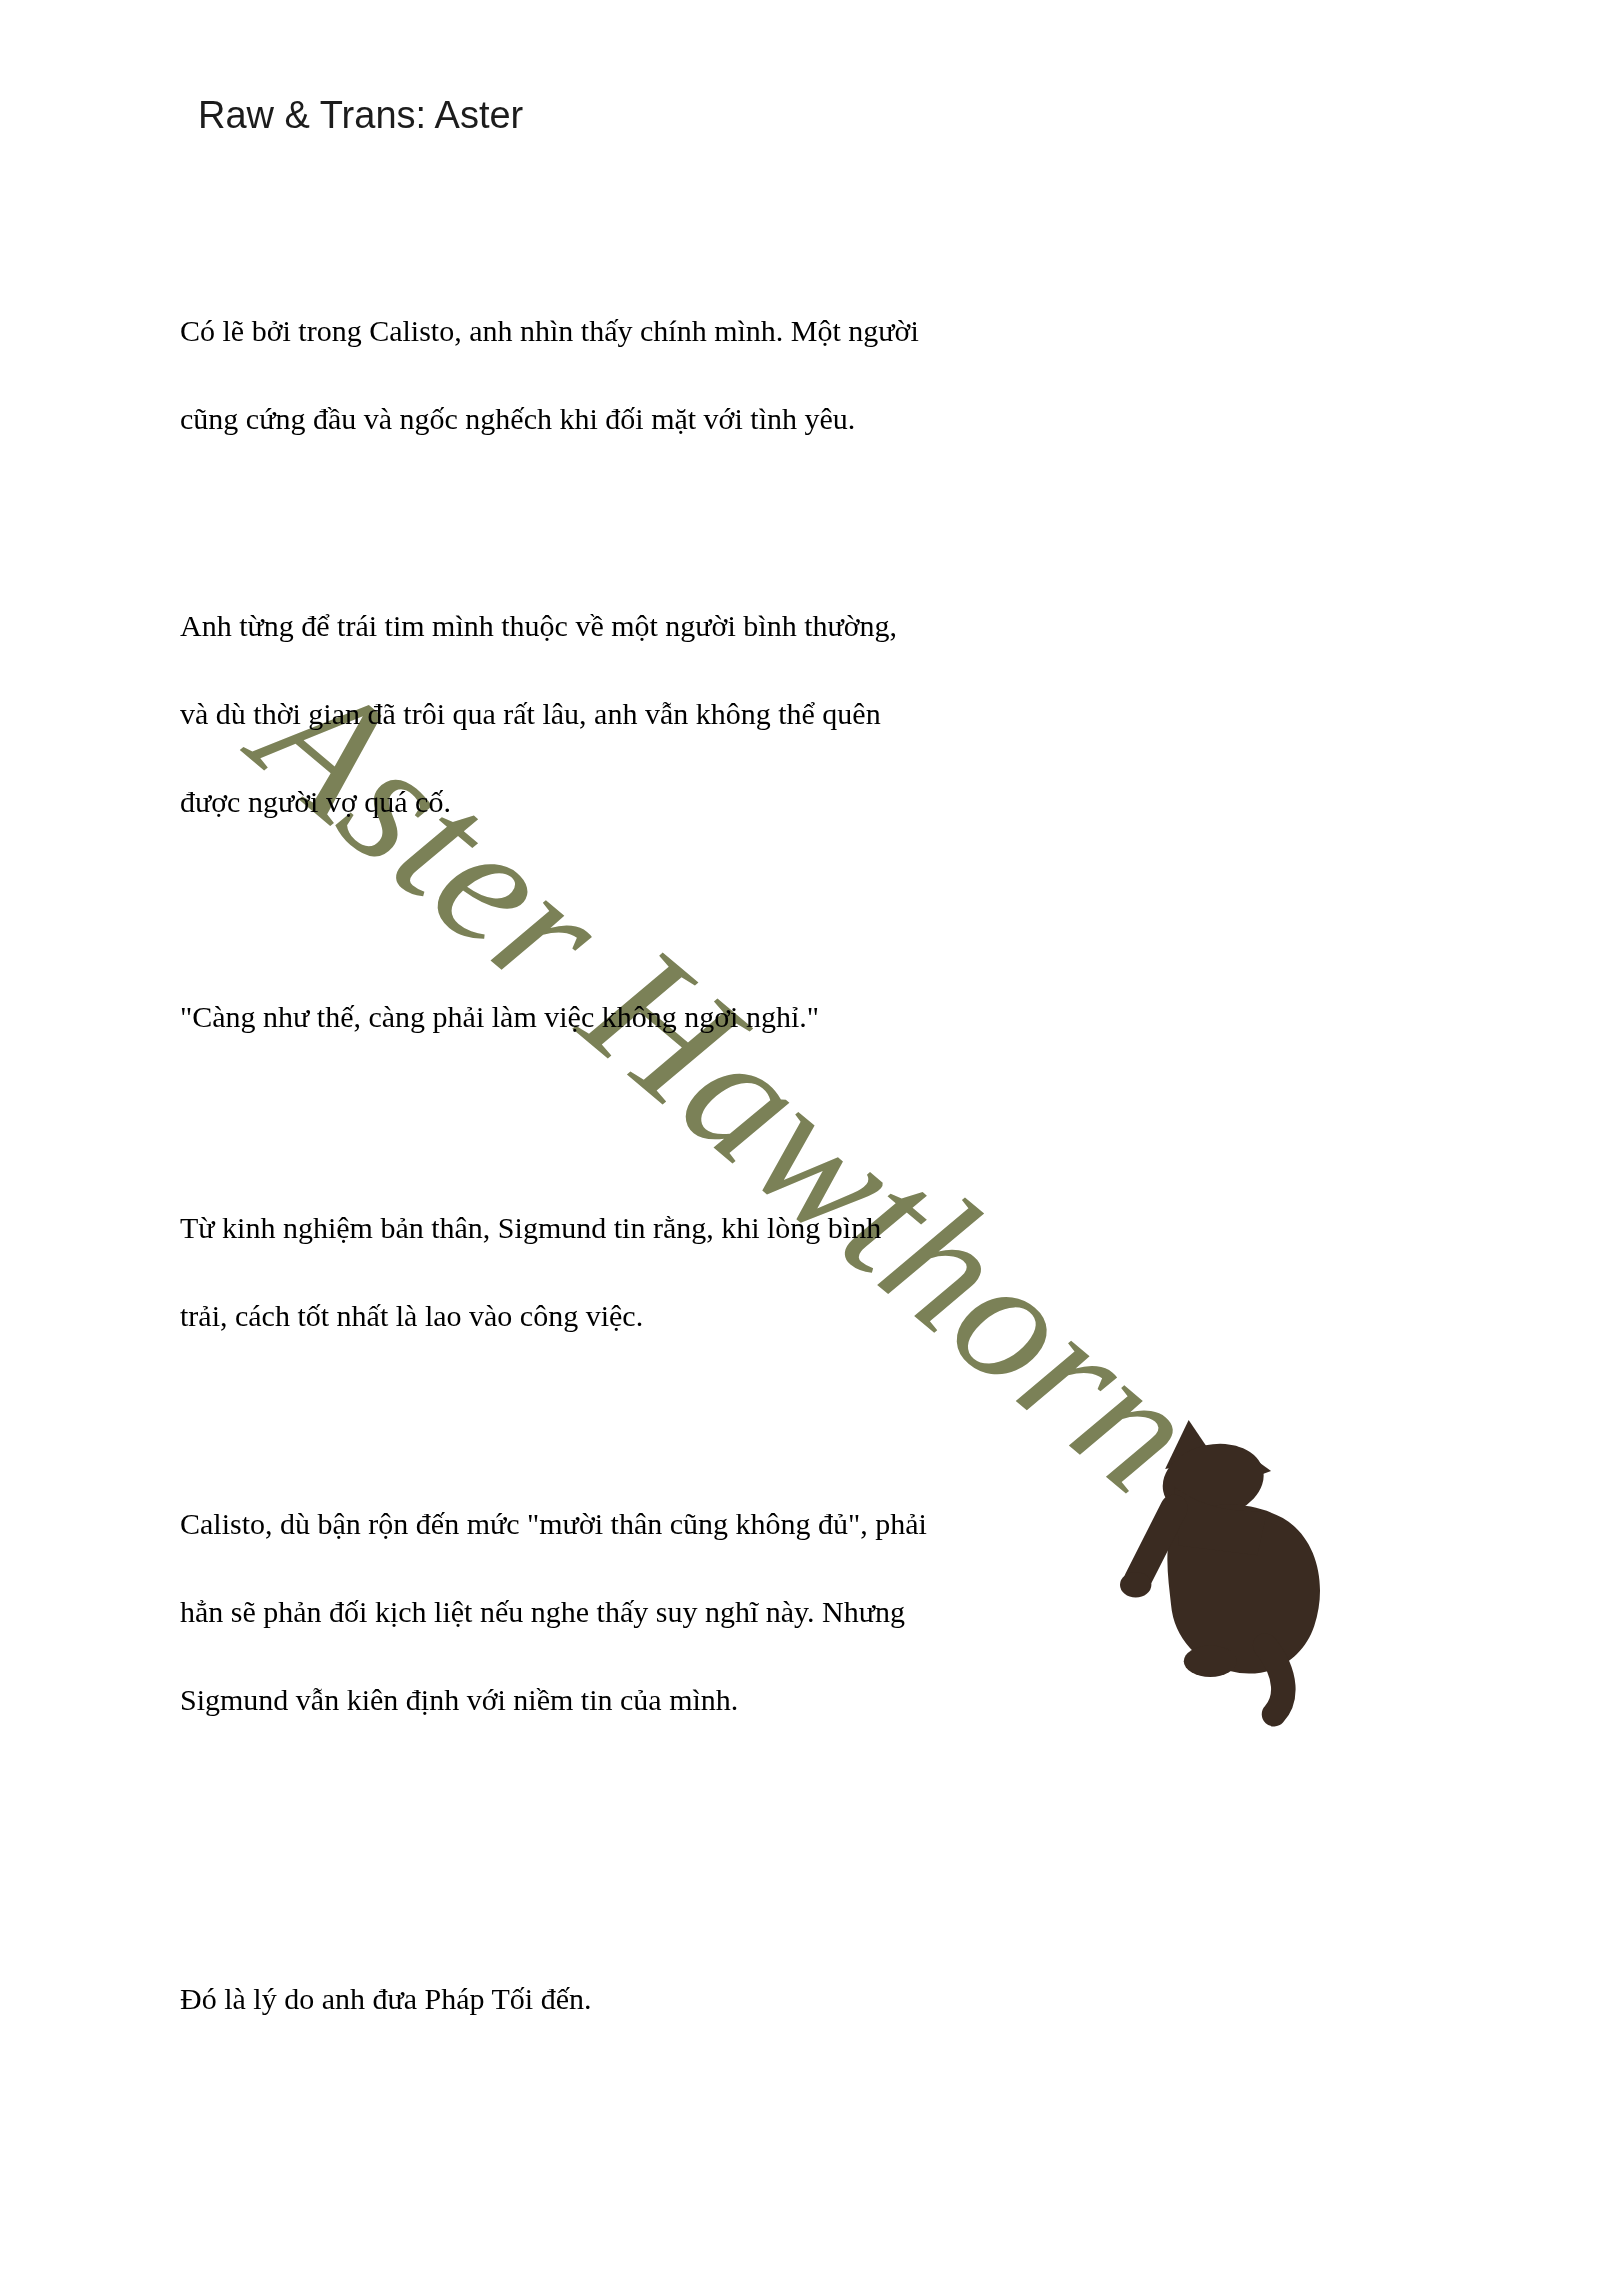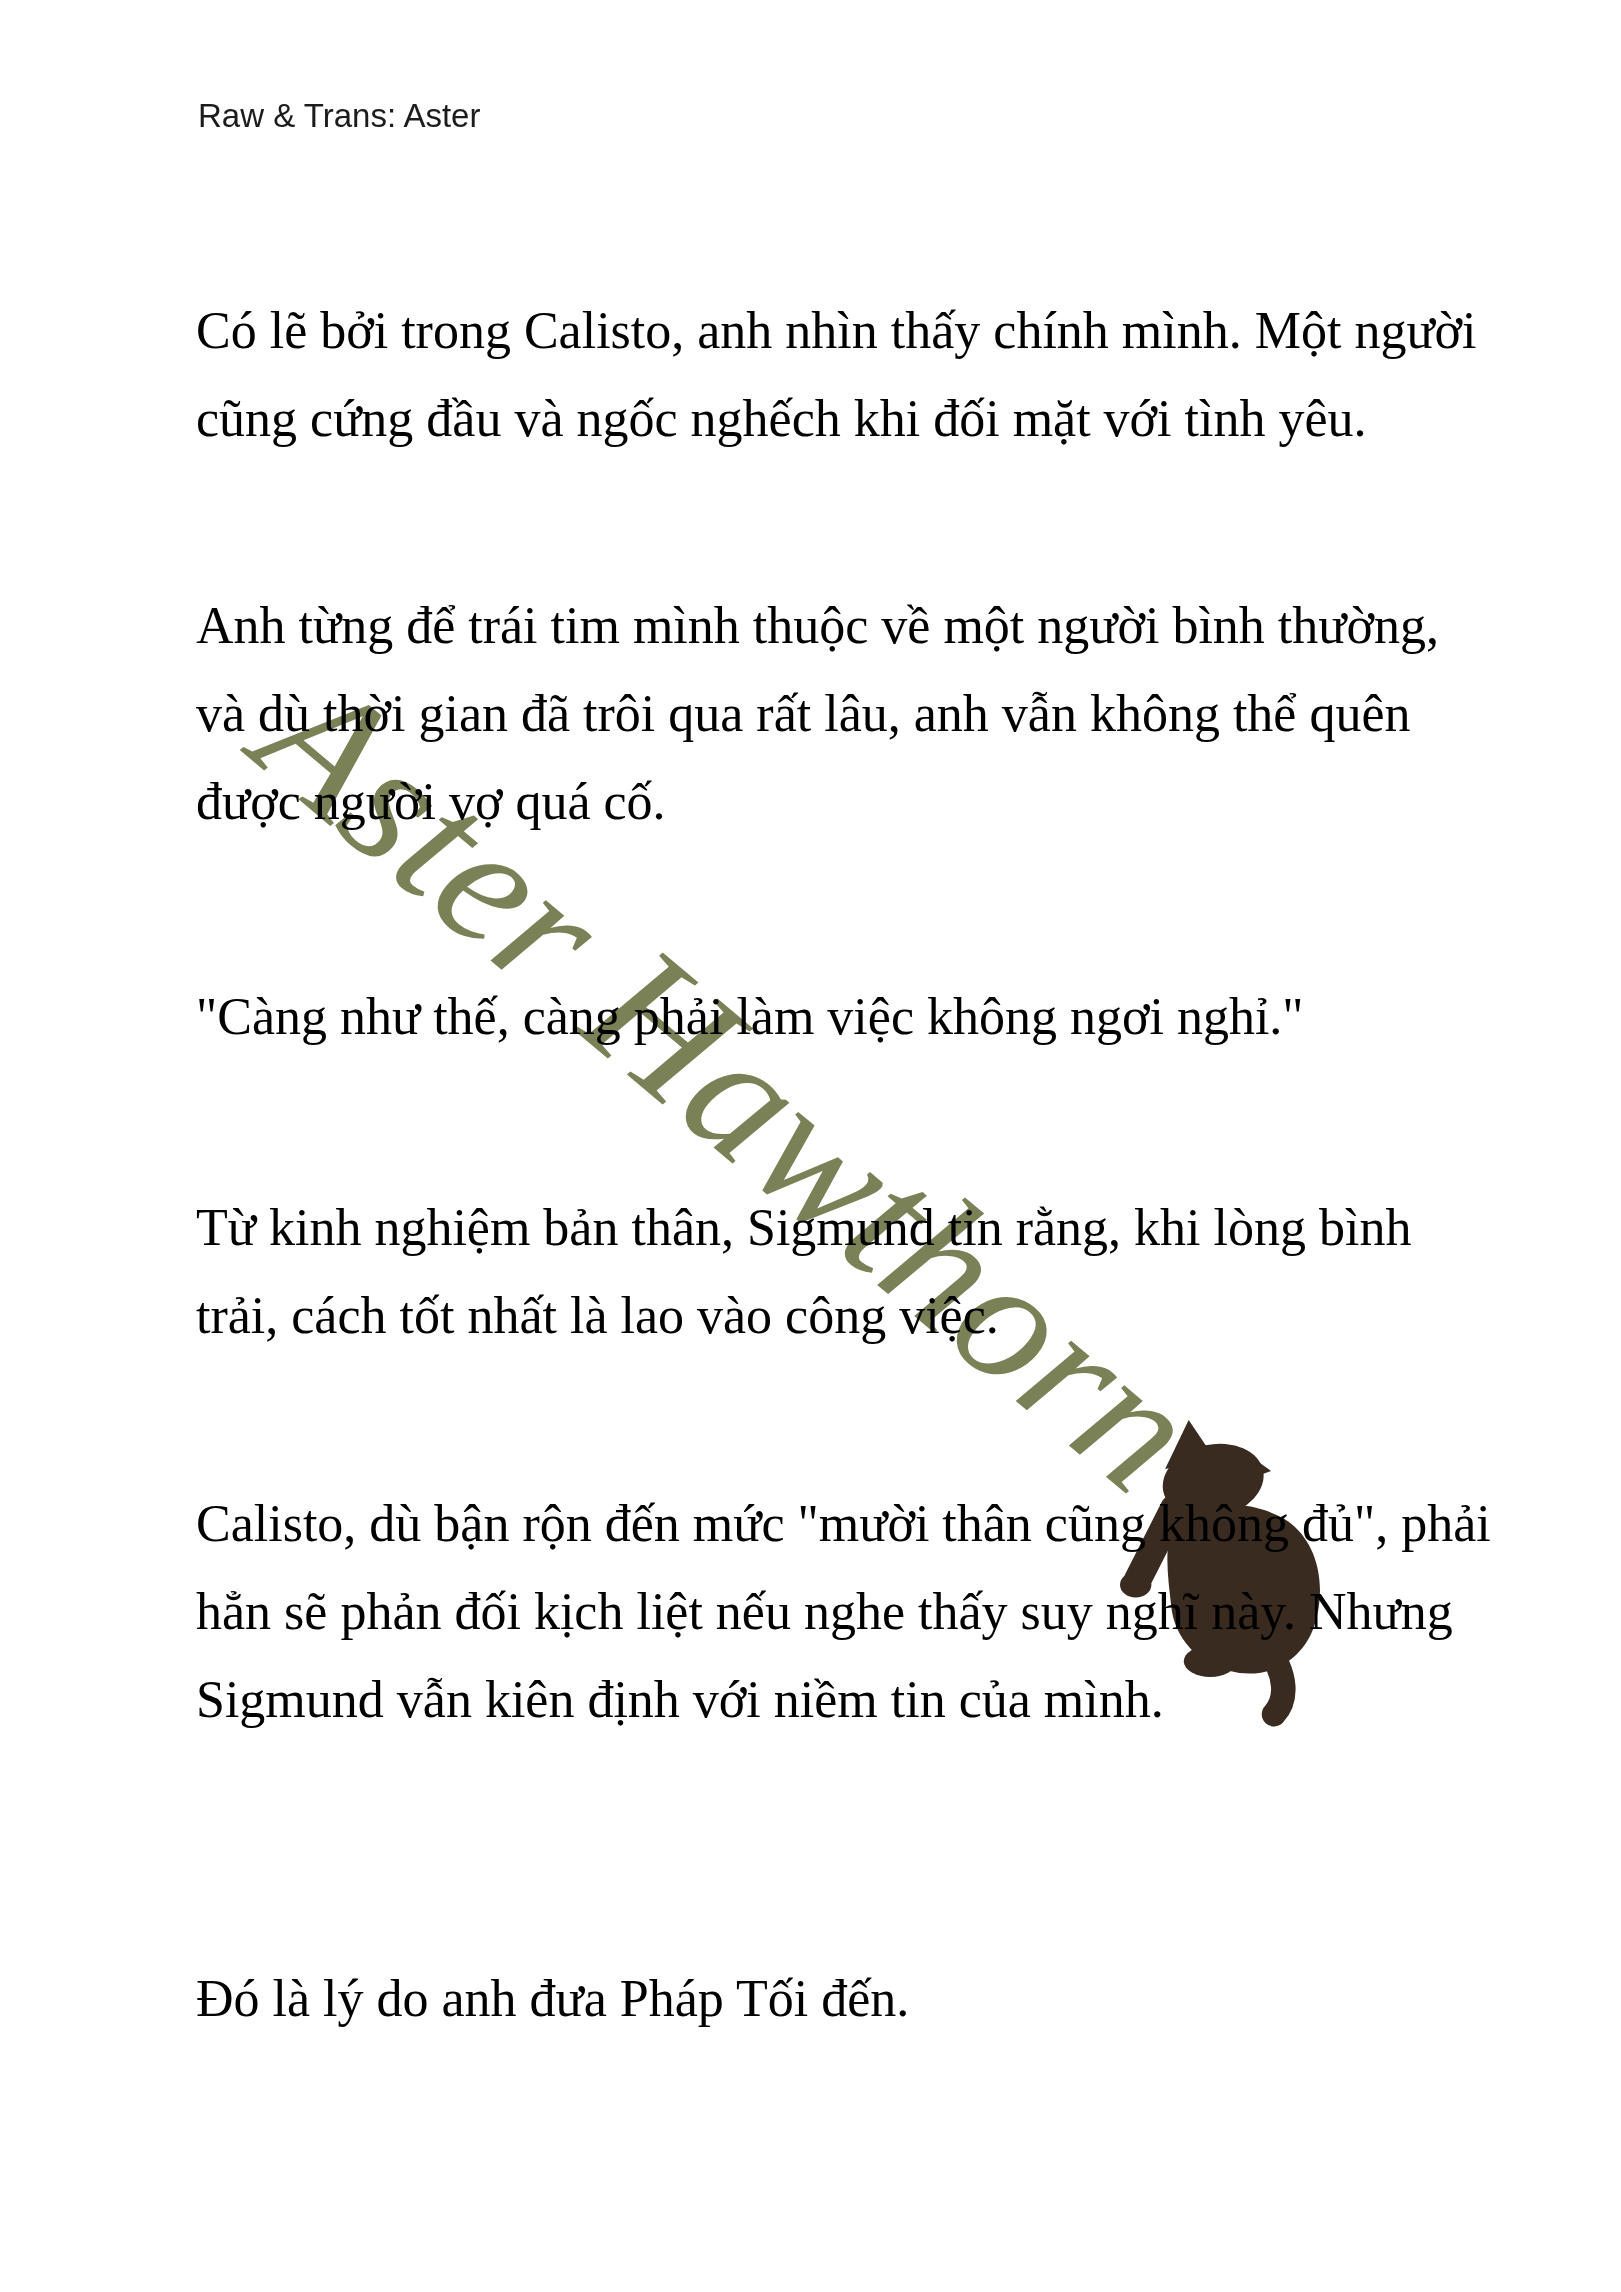--- a/index.html
+++ b/index.html
@@ -5,34 +5,34 @@
   html,body{margin:0;padding:0;}
   body{
     width:1621px;height:2293px;position:relative;overflow:hidden;
     background:#ffffff;
     font-family:"Liberation Serif", serif;
   }
   .page{position:absolute;inset:0;}
   .doc-header{
     position:absolute;left:198px;top:92px;
     font-family:"Liberation Sans", sans-serif;
-    font-size:33px;line-height:47px;color:#1c1c1c;
+    font-size:38px;line-height:47px;color:#1c1c1c;
     white-space:nowrap;z-index:3;
   }
   .watermark{
     position:absolute;left:343px;top:642px;
     transform:rotate(40deg);transform-origin:0 0;
     font-family:"Liberation Serif", serif;
     font-style:italic;font-size:178px;line-height:178px;
     color:#7B8157;white-space:nowrap;z-index:1;
     letter-spacing:1px;
   }
   .para{
-    position:absolute;left:196px;width:1304px;z-index:3;
-    font-size:52px;line-height:88px;color:#000000;
+    position:absolute;left:180px;width:1304px;z-index:3;
+    font-size:30px;line-height:88px;color:#000000;
   }
   .para .line{white-space:nowrap;}
   .p1{top:287px;} .p2{top:582px;font-family:Liberation Serif, serif;} .p3{top:973px;}
   .p4{top:1184px;} .p5{top:1480px;} .p6{top:1955px;}
   .cat{
     position:absolute;left:1120px;top:1418px;width:206px;height:309px;z-index:2;
   }
 </style>
 </head>
 <body>

